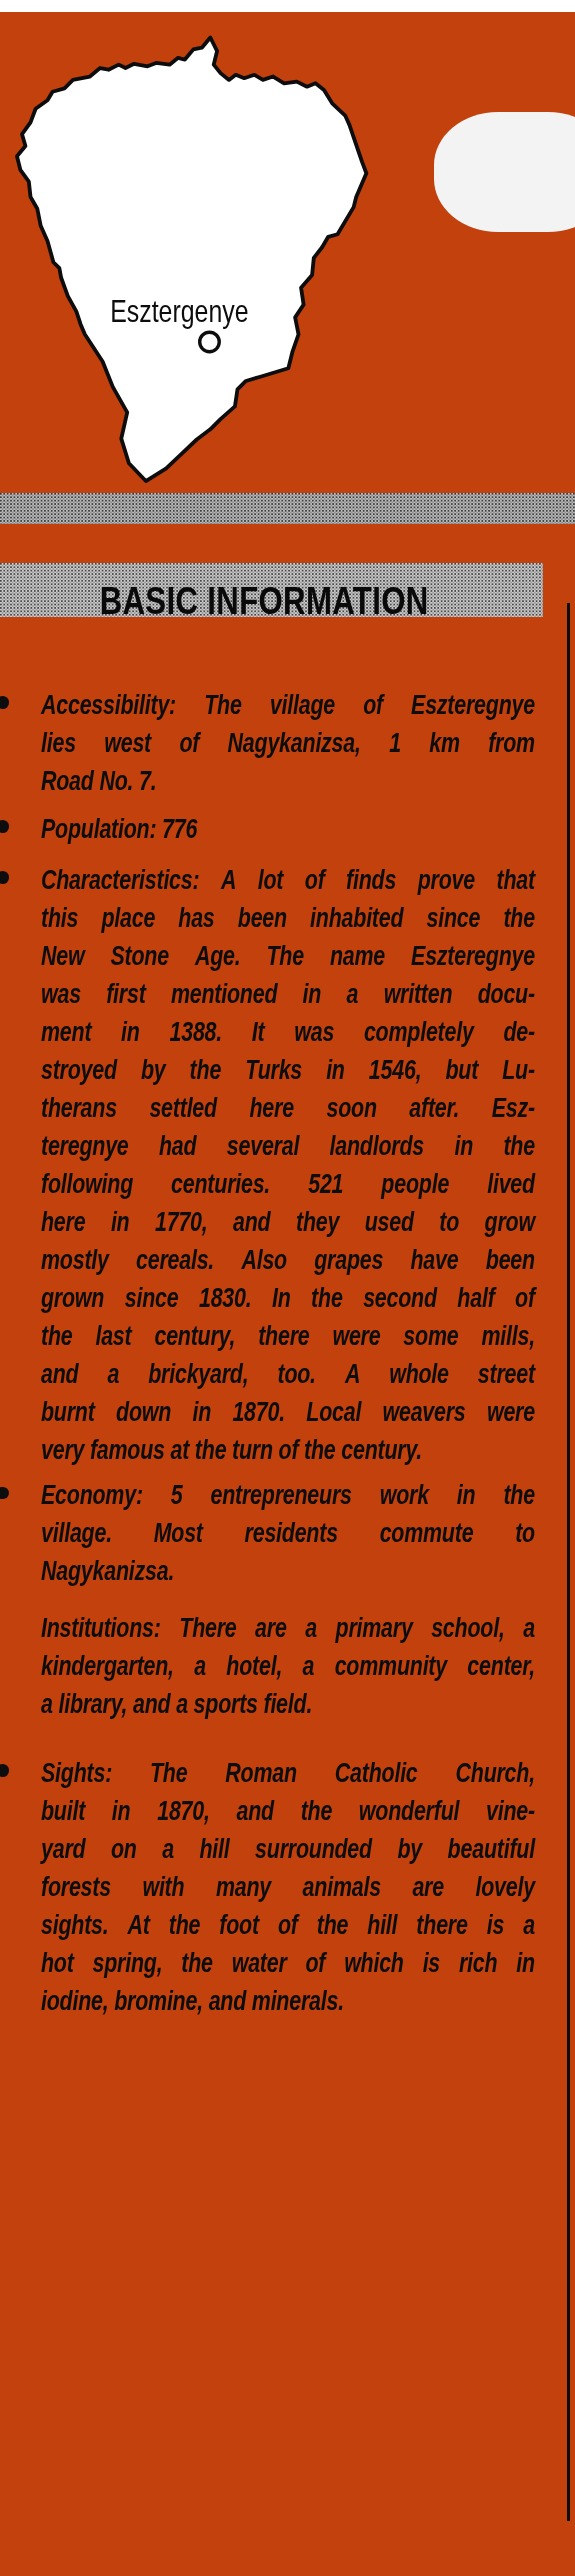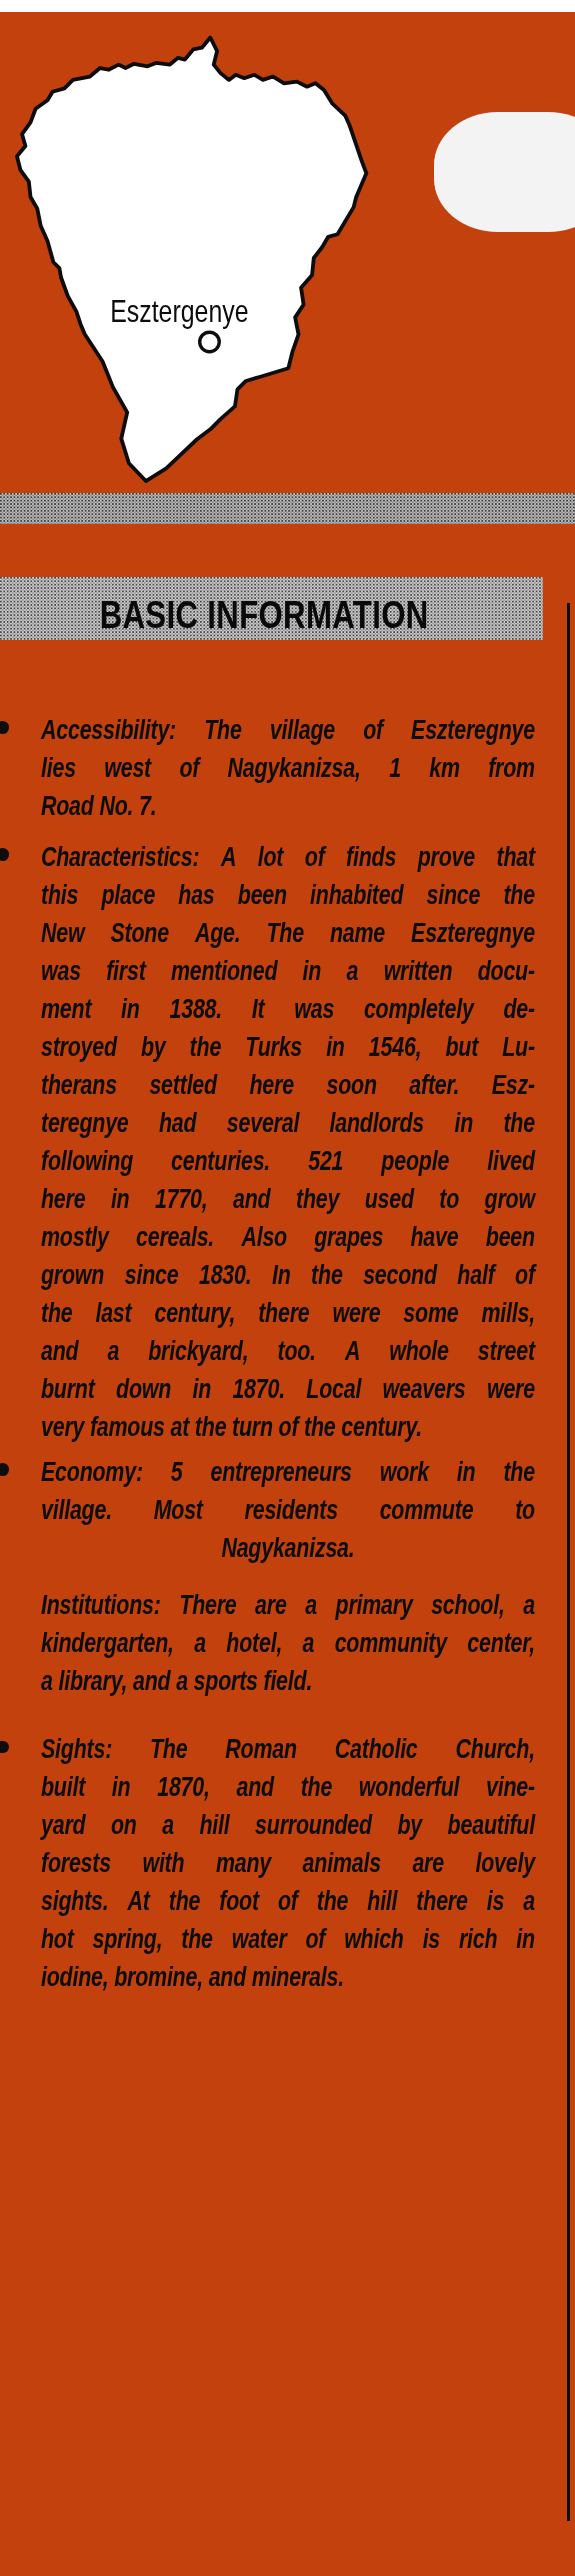--- a/index.html
+++ b/index.html
@@ -19,21 +19,21 @@
   }
   .band-topfull{position:absolute;left:0;top:481px;width:575px;height:31px;}
   .band-bottom{
     position:absolute;left:0;top:2566px;width:575px;height:10.2px;
     background-color:#e7e7e7;
     background-image:radial-gradient(circle at 0.8px 0.8px,#c2c2c2 0.8px,transparent 1px);
     background-size:3.4px 3.4px;
   }
   
   .header-band{
-    position:absolute;left:0;top:565px;width:543px;height:63px;
+    position:absolute;left:0;top:551px;width:543px;height:54px;
     background-color:#cdcdcd;
     background-image:
       radial-gradient(circle at 0.8px 0.8px, #474747 0.8px, transparent 1px),
       radial-gradient(circle at 0.8px 0.8px, #9b9b9b 0.8px, transparent 1px);
     background-size:3.4px 3.4px,3.4px 3.4px;
     background-position:0 0,1.7px 1.7px;
   }
   .header-band .squeezeT{
     width:679px;transform:scaleX(0.8);transform-origin:0 0;
     text-align:center;line-height:75px;font-size:39px;font-weight:bold;
@@ -43,21 +43,21 @@
   
   .blob{
     position:absolute;left:434px;top:100px;width:178px;height:120px;
     background:#f3f3f3;border-radius:64px / 53px;
   }
   
   .map-svg{position:absolute;left:0;top:0;}
   
   .vrule{position:absolute;left:567px;top:591px;width:2.5px;height:1918px;background:#0e0e0e;}
   
-  #list{position:absolute;left:41px;top:699px;width:494px;}
+  #list{position:absolute;left:41px;top:674px;width:494px;}
   .item{position:relative;}
   .sq{width:645px;transform:scaleX(0.76578);transform-origin:0 0;}
   .ln{
     height:38px;line-height:38px;font-size:28px;font-weight:bold;font-style:italic;
     letter-spacing:-0.3px;white-space:nowrap;color:#0d0d0d;
   }
   .ln.j{display:flex;justify-content:space-between;white-space:normal;}
   .ln.j span{display:block;white-space:nowrap;}
   .blt{
     position:absolute;left:-45px;top:10.2px;width:12.7px;height:12.7px;
@@ -113,20 +113,26 @@
             <span>west</span>
             <span>of</span>
             <span>Nagykanizsa,</span>
             <span>1</span>
             <span>km</span>
             <span>from</span>
           </div>
           <div class="ln">Road No. 7.</div>
         </div>
       </div>
+      <div class="item" style="margin-top: 10.2px;">
+        <div class="blt"></div>
+        <div class="sq">
+          <div class="ln">Population: 776</div>
+        </div>
+      </div>
       <div class="item" style="margin-top: 12.7px;">
         <div class="blt"></div>
         <div class="sq">
           <div class="ln j">
             <span>Characteristics:</span>
             <span>A</span>
             <span>lot</span>
             <span>of</span>
             <span>finds</span>
             <span>prove</span>
@@ -251,21 +257,21 @@
             <span>down</span>
             <span>in</span>
             <span>1870.</span>
             <span>Local</span>
             <span>weavers</span>
             <span>were</span>
           </div>
           <div class="ln">very famous at the turn of the century.</div>
         </div>
       </div>
-      <div class="item" style="margin-top: 7.6px; text-align: center;">
+      <div class="item" style="margin-top: 7.6px;">
         <div class="blt"></div>
         <div class="sq">
           <div class="ln j">
             <span>Economy:</span>
             <span>5</span>
             <span>entrepreneurs</span>
             <span>work</span>
             <span>in</span>
             <span>the</span>
           </div>

